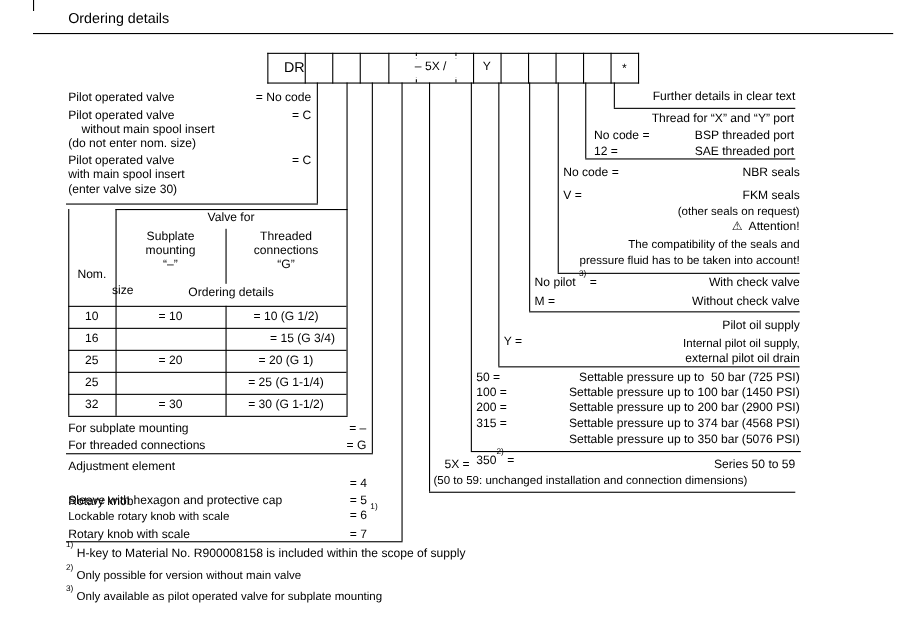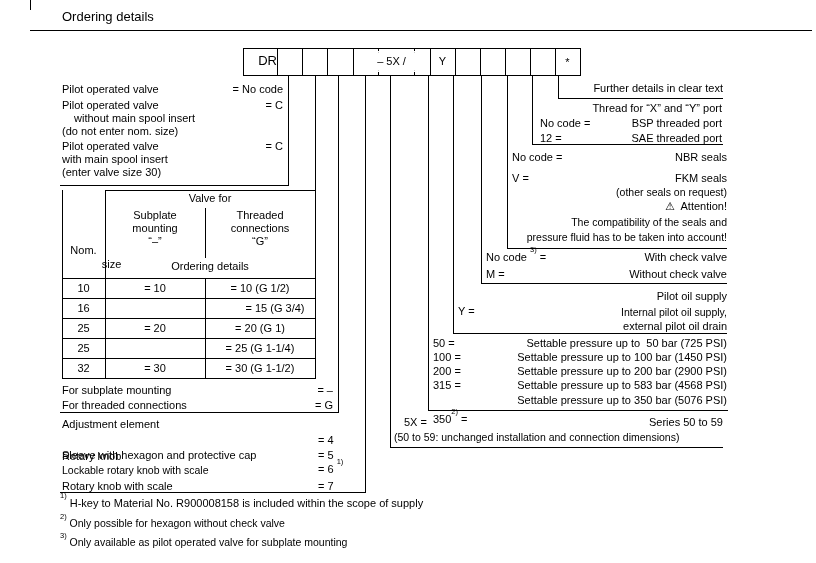--- a/index.html
+++ b/index.html
@@ -143,21 +143,21 @@
     <div class="t" style="left:62px;top:449px;text-align:center;">Sleeve with hexagon and protective cap</div>
     <div class="t" style="left:318px;top:449px;"><span>= 5</span><sup class="fn"></sup></div>
     <div class="t t10" style="left:62px;top:464px;">Lockable rotary knob with scale</div>
     <div class="t" style="left:318px;top:463px;"><span>= 6</span> <sup class="fn">1)</sup></div>
     <div class="t" style="left:62px;top:480px;">Rotary knob with scale</div>
     <div class="t" style="left:318px;top:480px;"><span>= 7</span><sup class="fn"></sup></div>
   </div>
 
   <div>
     <div class="t" style="left:60px;top:497px;"><sup class="fn">1)</sup> <span>H-key to Material No. R900008158 is included within the scope of supply</span></div>
-    <div class="t t10" style="left:60px;top:517px;"><sup class="fn">2)</sup> <span>Only possible for hexagon without check valve</span></div>
+    <div class="t t10" style="left:60px;top:517px;"><sup class="fn">2)</sup> <span>Only possible for version without main valve</span></div>
     <div class="t t10" style="left:60px;top:536px;"><sup class="fn">3)</sup> <span>Only available as pilot operated valve for subplate mounting</span></div>
   </div>
 
   <div class="t" style="right:93px;top:82px;">Further details in clear text</div>
 
   <div>
     <div class="t" style="right:94px;top:102px;">Thread for “X” and “Y” port</div>
     <div class="t" style="left:540px;top:117px;">No code =</div>
     <div class="t" style="right:94px;top:117px;">BSP threaded port</div>
     <div class="t" style="left:540px;top:132px;">12 =</div>
@@ -169,42 +169,42 @@
     <div class="t" style="right:89px;top:151px;">NBR seals</div>
     <div class="t" style="left:512px;top:172px;">V =</div>
     <div class="t" style="right:89px;top:172px;">FKM seals</div>
     <div class="t t10" style="right:89px;top:186px;">(other seals on request)</div>
     <div class="t" style="right:89px;top:200px;"><span>⚠</span>  <span>Attention!</span></div>
     <div class="t t10" style="right:89px;top:216px;">The compatibility of the seals and</div>
     <div class="t t10" style="right:89px;top:231px;">pressure fluid has to be taken into account!</div>
   </div>
 
   <div>
-    <div class="t" style="left:486px;top:251px;"><span>No code</span> <sup class="fn">3)</sup><span> =</span></div>
+    <div class="t" style="left:486px;top:251px;"><span>No pilot</span> <sup class="fn">3)</sup><span> =</span></div>
     <div class="t" style="right:89px;top:251px;text-align:center;">With check valve</div>
     <div class="t" style="left:486px;top:268px;">M =</div>
     <div class="t" style="right:89px;top:268px;">Without check valve</div>
   </div>
 
   <div>
     <div class="t" style="right:89px;top:290px;">Pilot oil supply</div>
     <div class="t" style="left:458px;top:305px;">Y =</div>
     <div class="t t10" style="right:89px;top:306px;">Internal pilot oil supply,</div>
     <div class="t" style="right:89px;top:320px;">external pilot oil drain</div>
   </div>
 
   <div>
     <div class="t" style="left:433px;top:337px;">50 =</div>
     <div class="t" style="right:89px;top:337px;">Settable pressure up to  50 bar (725 PSI)</div>
     <div class="t" style="left:433px;top:351px;">100 =</div>
     <div class="t" style="right:89px;top:351px;">Settable pressure up to 100 bar (1450 PSI)</div>
     <div class="t" style="left:433px;top:365px;">200 =</div>
     <div class="t" style="right:89px;top:365px;text-align:right;">Settable pressure up to 200 bar (2900 PSI)</div>
     <div class="t" style="left:433px;top:379px;">315 =</div>
-    <div class="t" style="right:89px;top:379px;">Settable pressure up to 583 bar (4568 PSI)</div>
+    <div class="t" style="right:89px;top:379px;">Settable pressure up to 374 bar (4568 PSI)</div>
     <div class="t" style="left:433px;top:393px;margin-top:20px;"><span>350</span><sup class="fn">2)</sup><span> =</span></div>
     <div class="t" style="right:89px;top:394px;">Settable pressure up to 350 bar (5076 PSI)</div>
   </div>
 
   <div>
     <div class="t" style="left:404px;top:416px;">5X =</div>
     <div class="t" style="right:93px;top:416px;">Series 50 to 59</div>
     <div class="t t10" style="left:394px;top:431px;">(50 to 59: unchanged installation and connection dimensions)</div>
   </div>
 

